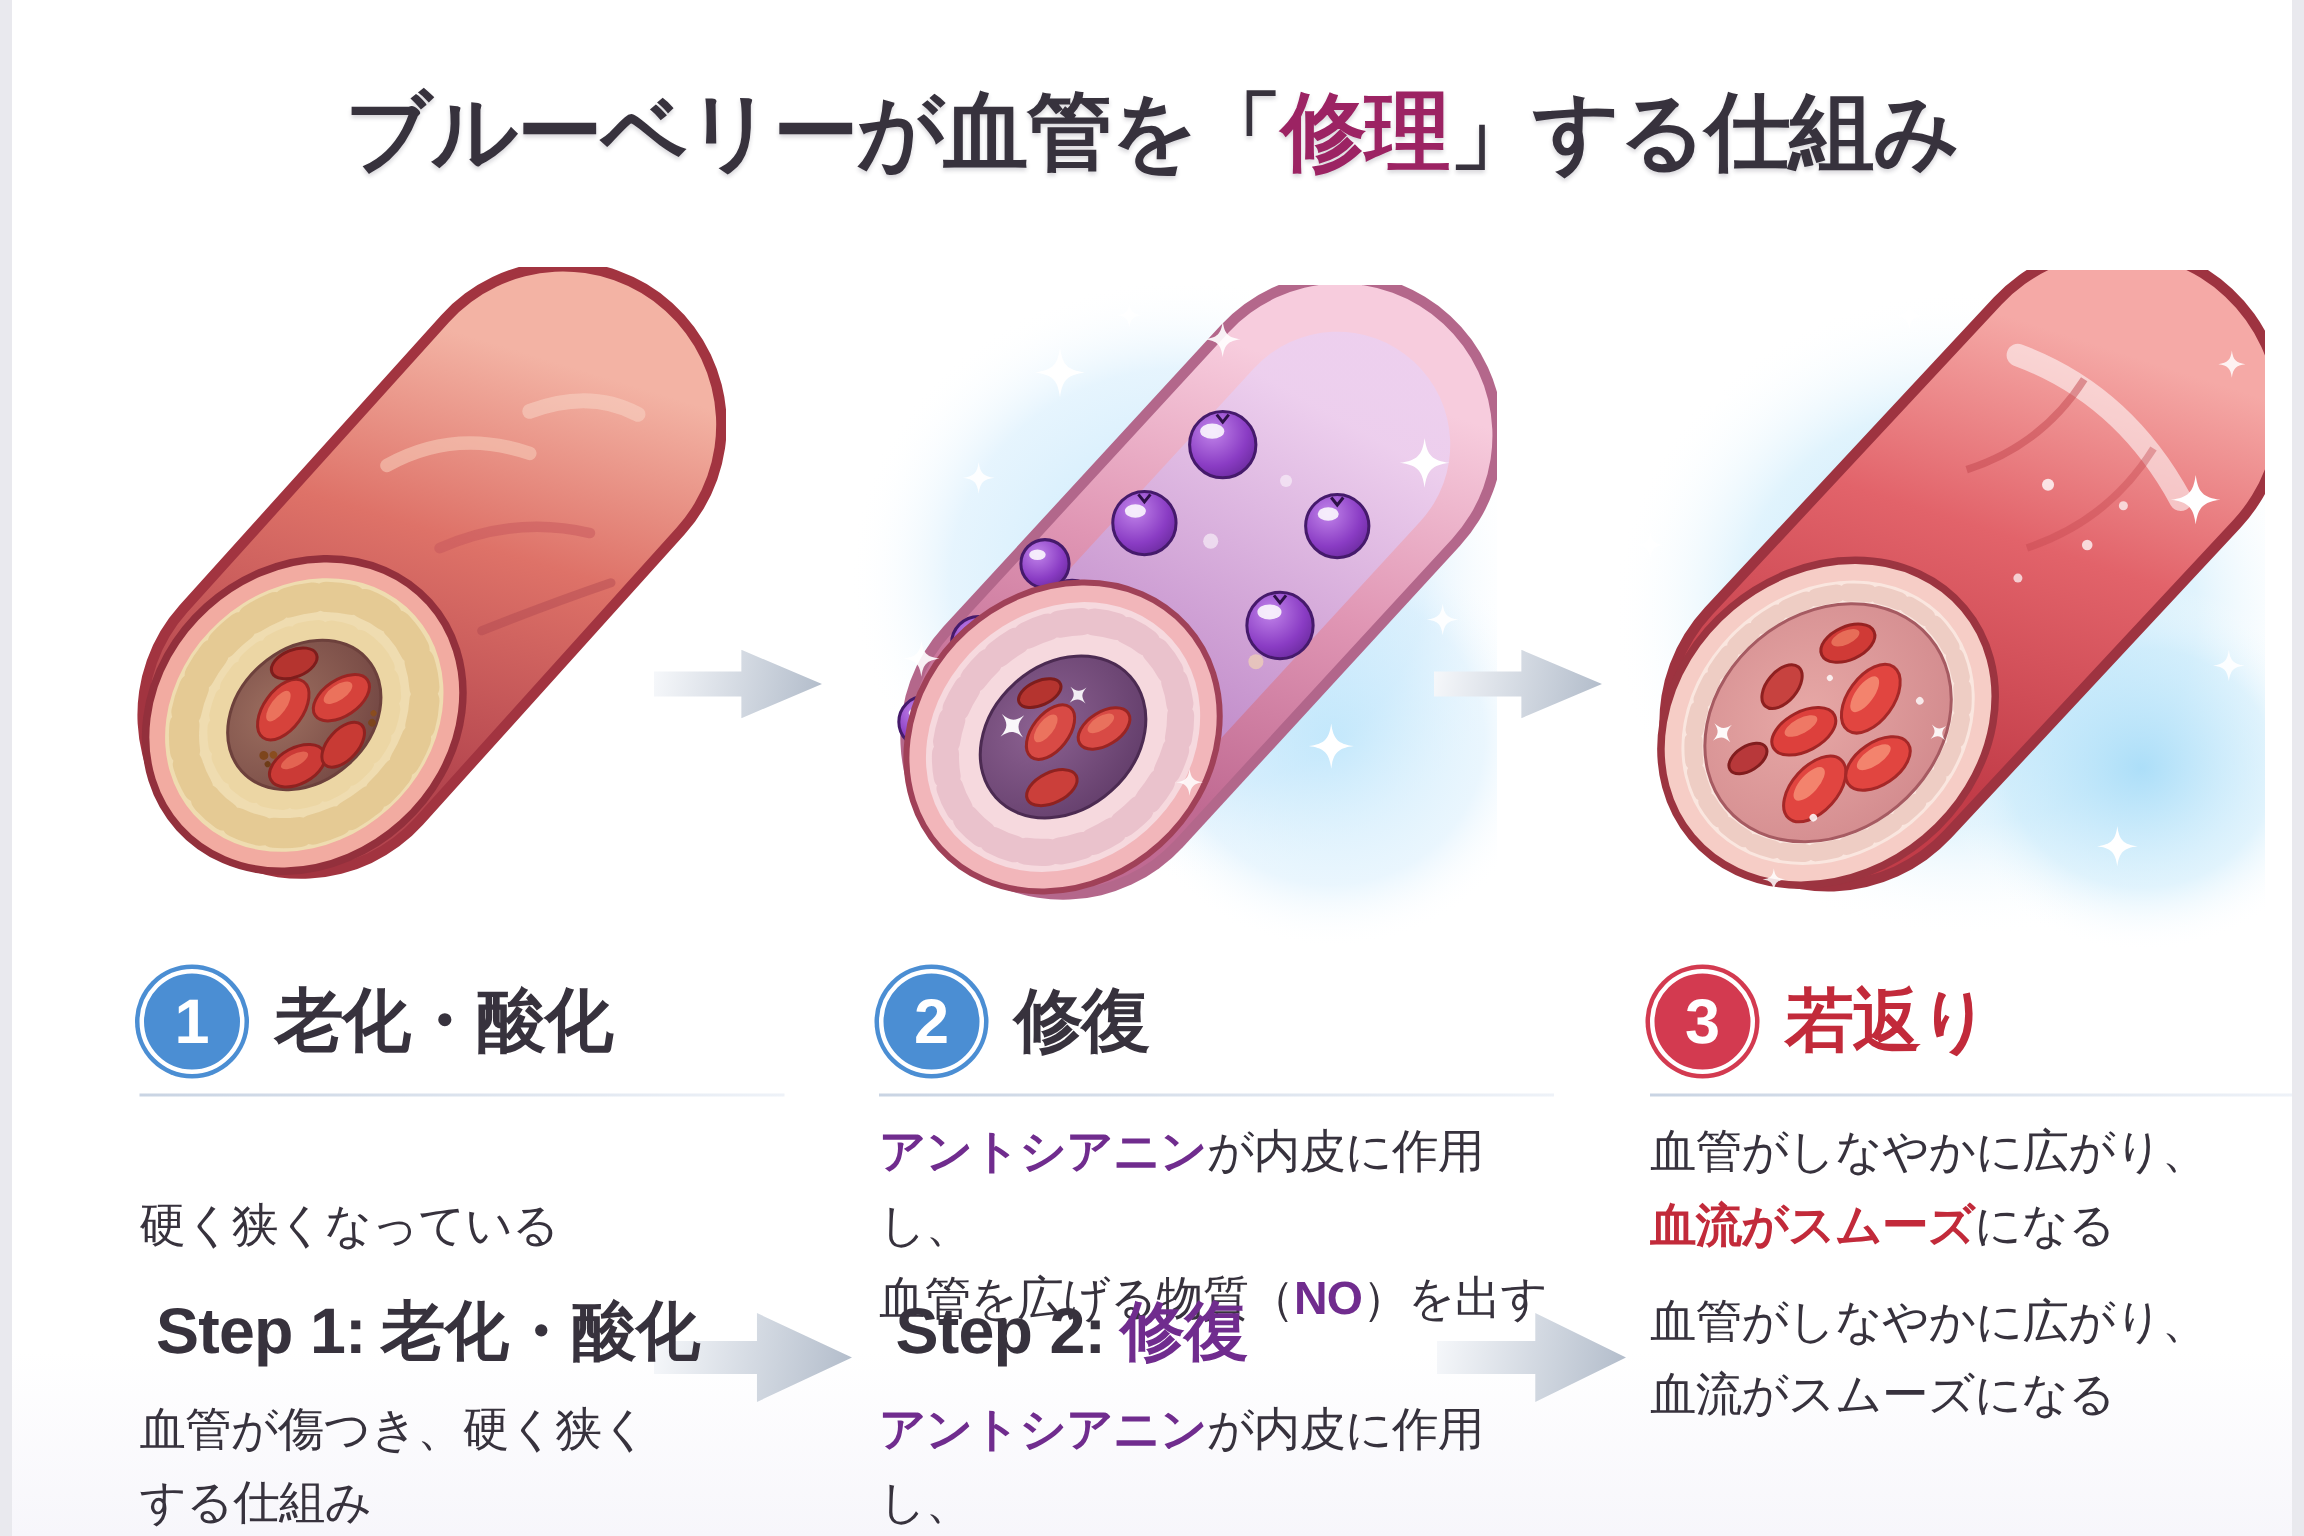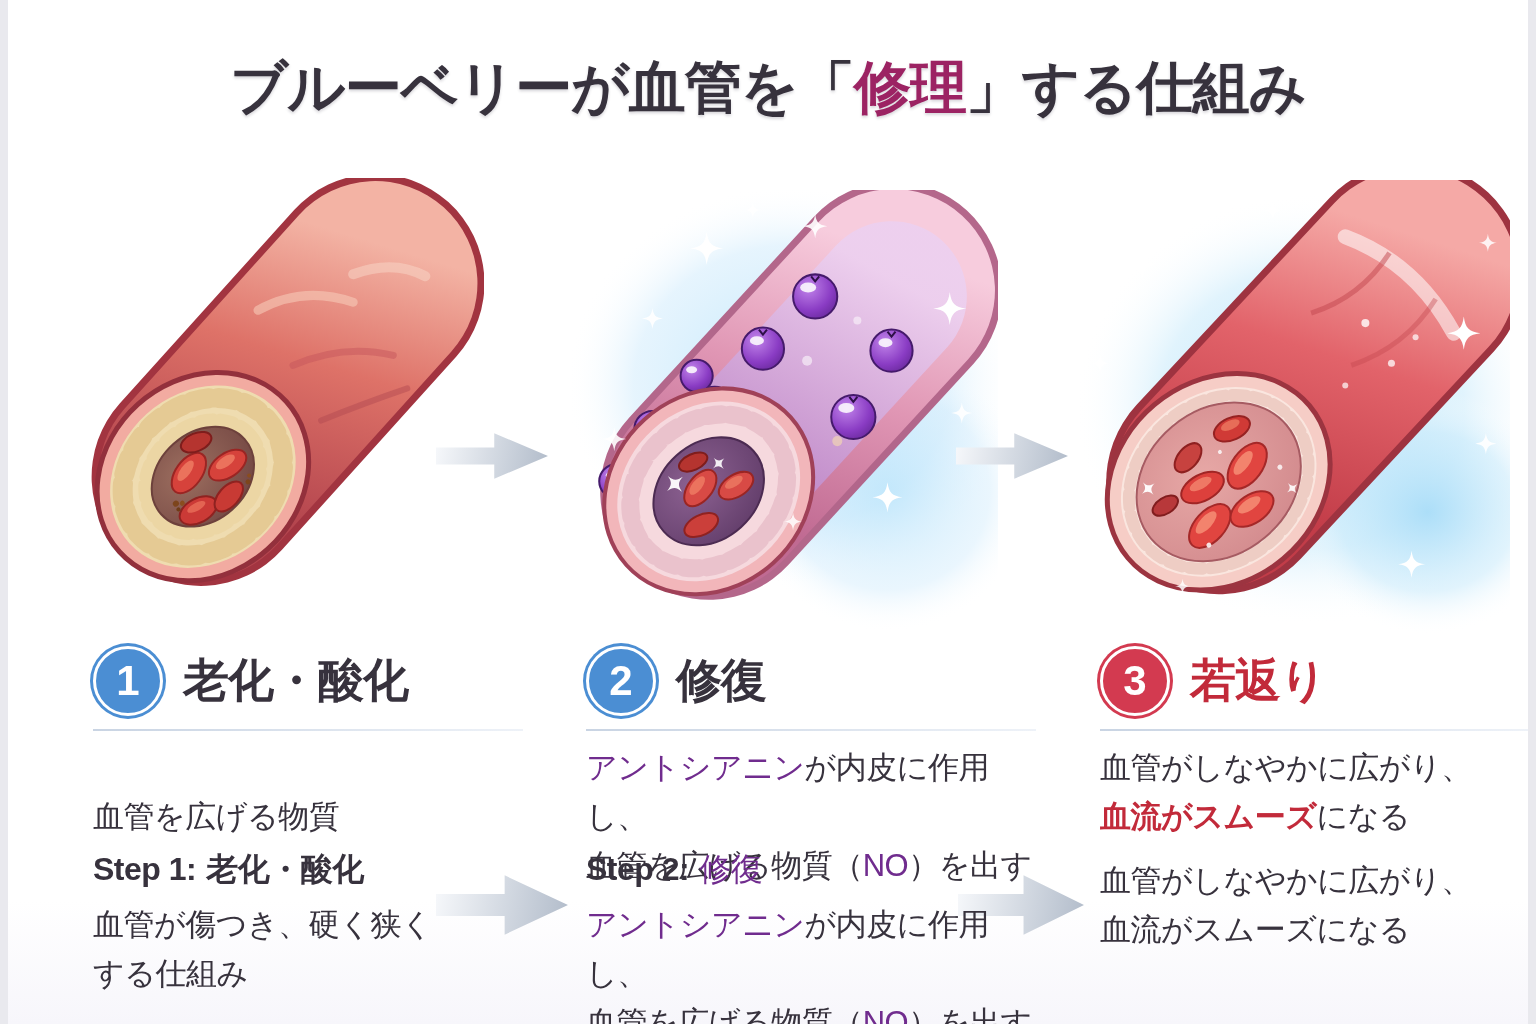--- a/index.html
+++ b/index.html
@@ -51,27 +51,27 @@
     display:flex;align-items:center;justify-content:center;
     color:#fff;font-size:42px;font-weight:800;
     border:3px solid #fff;
   }
   .num.blue{background:var(--circle-blue);box-shadow:0 0 0 3px var(--circle-blue);}
   .num.red{background:var(--circle-red);box-shadow:0 0 0 3px var(--circle-red);}
   .step-label{margin:0;font-size:46px;font-weight:800;letter-spacing:-1px;color:var(--ink);}
   .step-label.red{color:var(--accent-red);}
   .divider{height:2px;margin-top:12px;background:linear-gradient(to right,var(--divider-from),var(--divider-to));}
   .desc{margin:12px 0 0 0;font-size:31px;line-height:49px;letter-spacing:-0.5px;color:var(--ink);}
-  .purple{color:var(--accent-purple);font-weight:400;}
+  .purple{color:var(--accent-purple);font-weight:700;}
   .redtxt{color:var(--accent-red);font-weight:700;}
   .bottom{position:absolute;top:848px;}
   .b1{left:85px;width:430px;}
   .b2{left:578px;width:450px;}
   .b3{left:1092px;width:430px;}
-  .bottom h3{margin:0;font-size:32px;font-weight:800;letter-spacing:-0.5px;color:var(--ink);}
+  .bottom h3{margin:11px;font-size:43px;font-weight:800;letter-spacing:-0.5px;color:var(--ink);}
   .bottom h3 .prefix{margin-right:10px;}
   .bottom .desc{margin-top:8px;}
 </style>
 </head>
 <body>
 
 <div class="canvas">
 
   <header class="title"><span>ブルーベリーが血管を「</span><span class="hl">修理</span><span>」する仕組み</span></header>
 
@@ -325,21 +325,21 @@
   <div class="arrow a2"></div>
   <div class="arrow a3"></div>
   <div class="arrow a4"></div>
 
   <section class="panel p1">
     <div class="step-head">
       <span class="num blue">1</span>
       <h2 class="step-label">老化・酸化</h2>
     </div>
     <div class="divider"></div>
-    <p class="desc"><br><span>血管を広げる物質</span></p>
+    <p class="desc"><br><span>硬く狭くなっている</span></p>
   </section>
 
   <section class="panel p2">
     <div class="step-head">
       <span class="num blue">2</span>
       <h2 class="step-label">修復</h2>
     </div>
     <div class="divider"></div>
     <p class="desc"><span class="purple">アントシアニン</span><span>が内皮に作用し、</span><br><span>血管を広げる物質（</span><span class="purple">NO</span><span>）を出す</span></p>
   </section>

